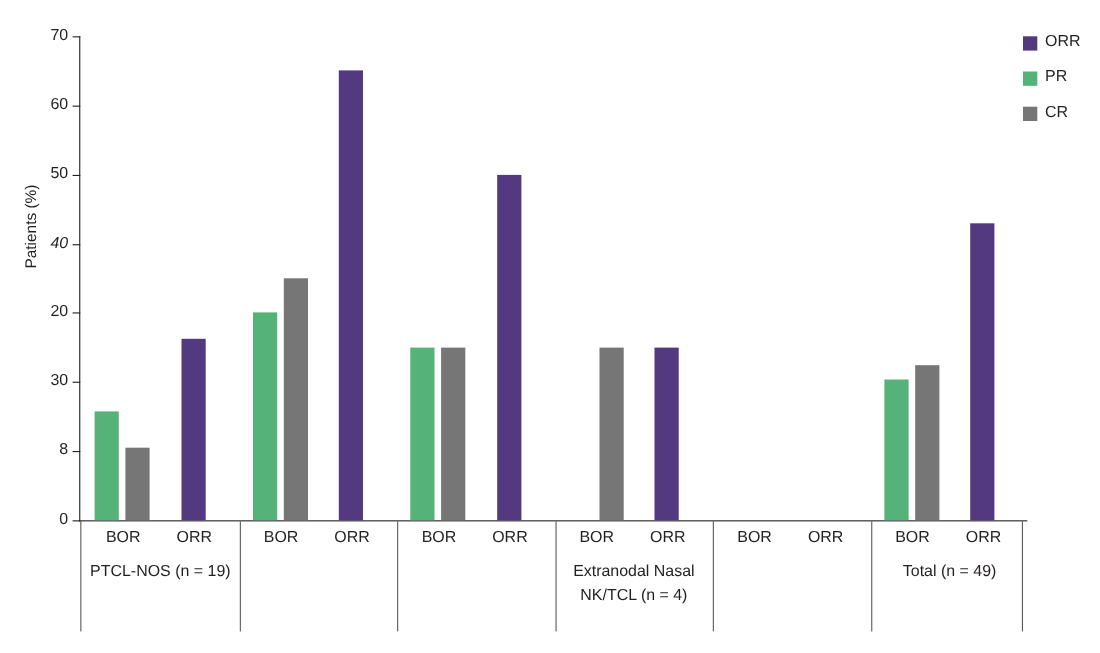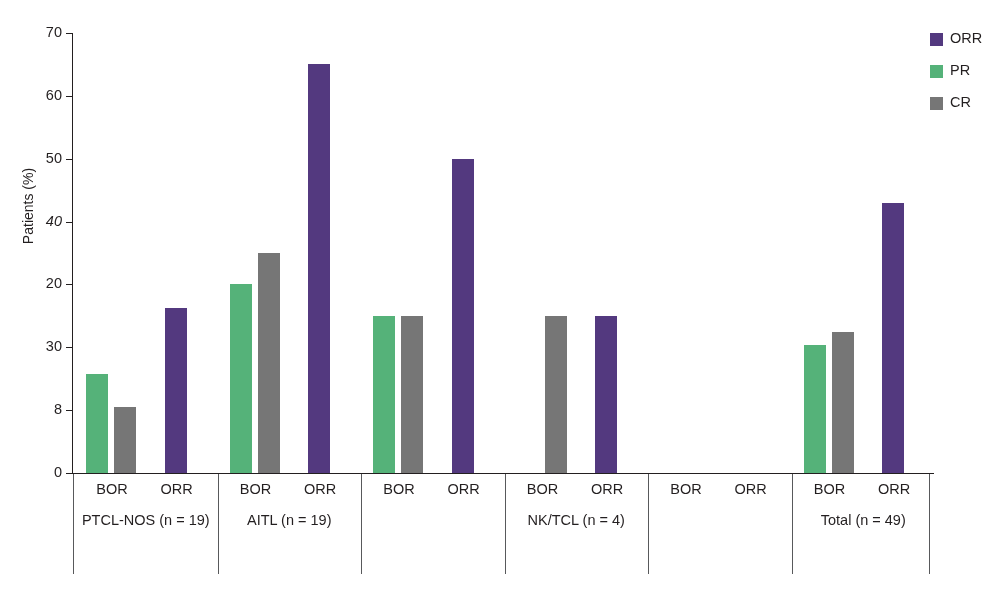--- a/index.html
+++ b/index.html
@@ -257,36 +257,36 @@
           <div class="cat-sub" style="left: 8.0275px;">BOR</div>
           <div class="cat-sub" style="left: 72.6025px;">ORR</div>
         </div>
         <div class="cat-name">PTCL-NOS (n = 19)</div>
       </div>
       <div class="cat-cell" style="left: 143.5px; width: 143.5px;">
         <div class="cat-subrow">
           <div class="cat-sub" style="left: 8.0275px;">BOR</div>
           <div class="cat-sub" style="left: 72.6025px;">ORR</div>
         </div>
-        <div class="cat-name">AITL (n = 19)</div>
       </div>
       <div class="cat-divider" style="left: 143.5px;"></div>
       <div class="cat-cell" style="left: 287px; width: 143.5px;">
         <div class="cat-subrow">
           <div class="cat-sub" style="left: 8.0275px;">BOR</div>
           <div class="cat-sub" style="left: 72.6025px;">ORR</div>
         </div>
       </div>
       <div class="cat-divider" style="left: 287px;"></div>
       <div class="cat-cell" style="left: 430.5px; width: 143.5px;">
         <div class="cat-subrow">
           <div class="cat-sub" style="left: 8.0275px;">BOR</div>
           <div class="cat-sub" style="left: 72.6025px;">ORR</div>
         </div>
         <div class="cat-name">
+          <div>Extranodal Nasal</div>
           <div>NK/TCL (n = 4)</div>
         </div>
       </div>
       <div class="cat-divider" style="left: 430.5px;"></div>
       <div class="cat-cell" style="left: 574px; width: 143.5px;">
         <div class="cat-subrow">
           <div class="cat-sub" style="left: 8.0275px;">BOR</div>
           <div class="cat-sub" style="left: 72.6025px;">ORR</div>
         </div>
       </div>

